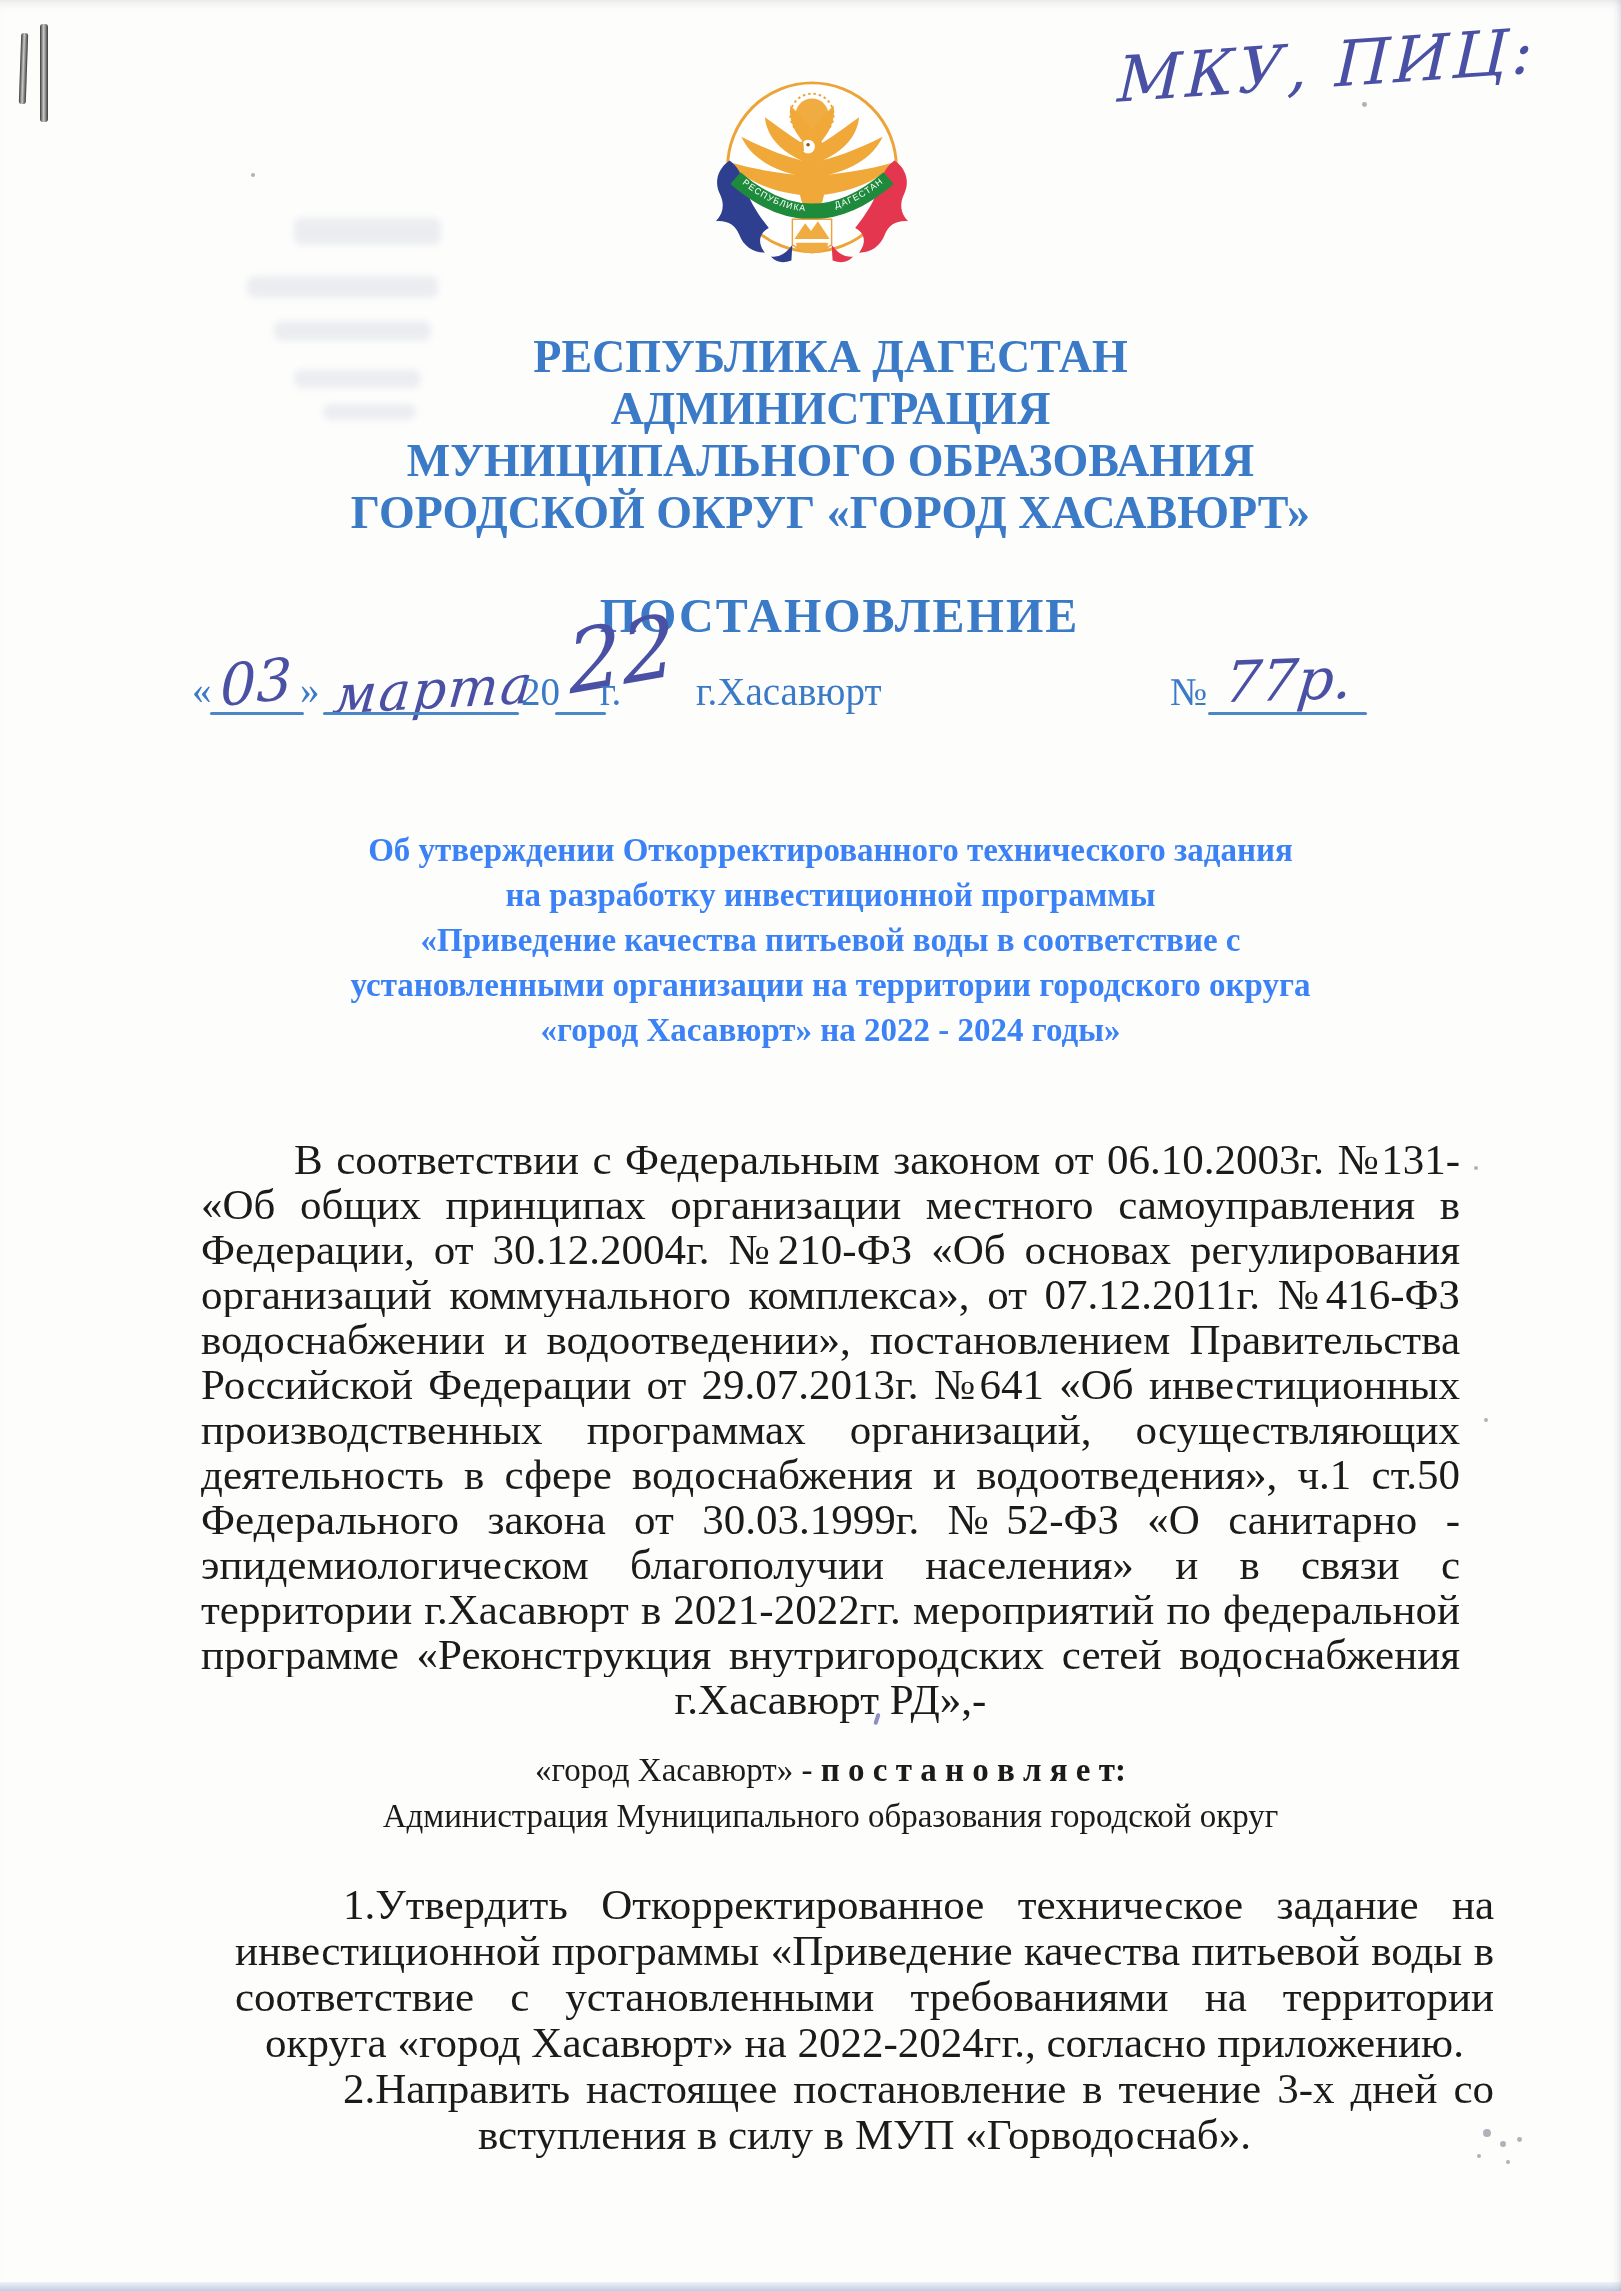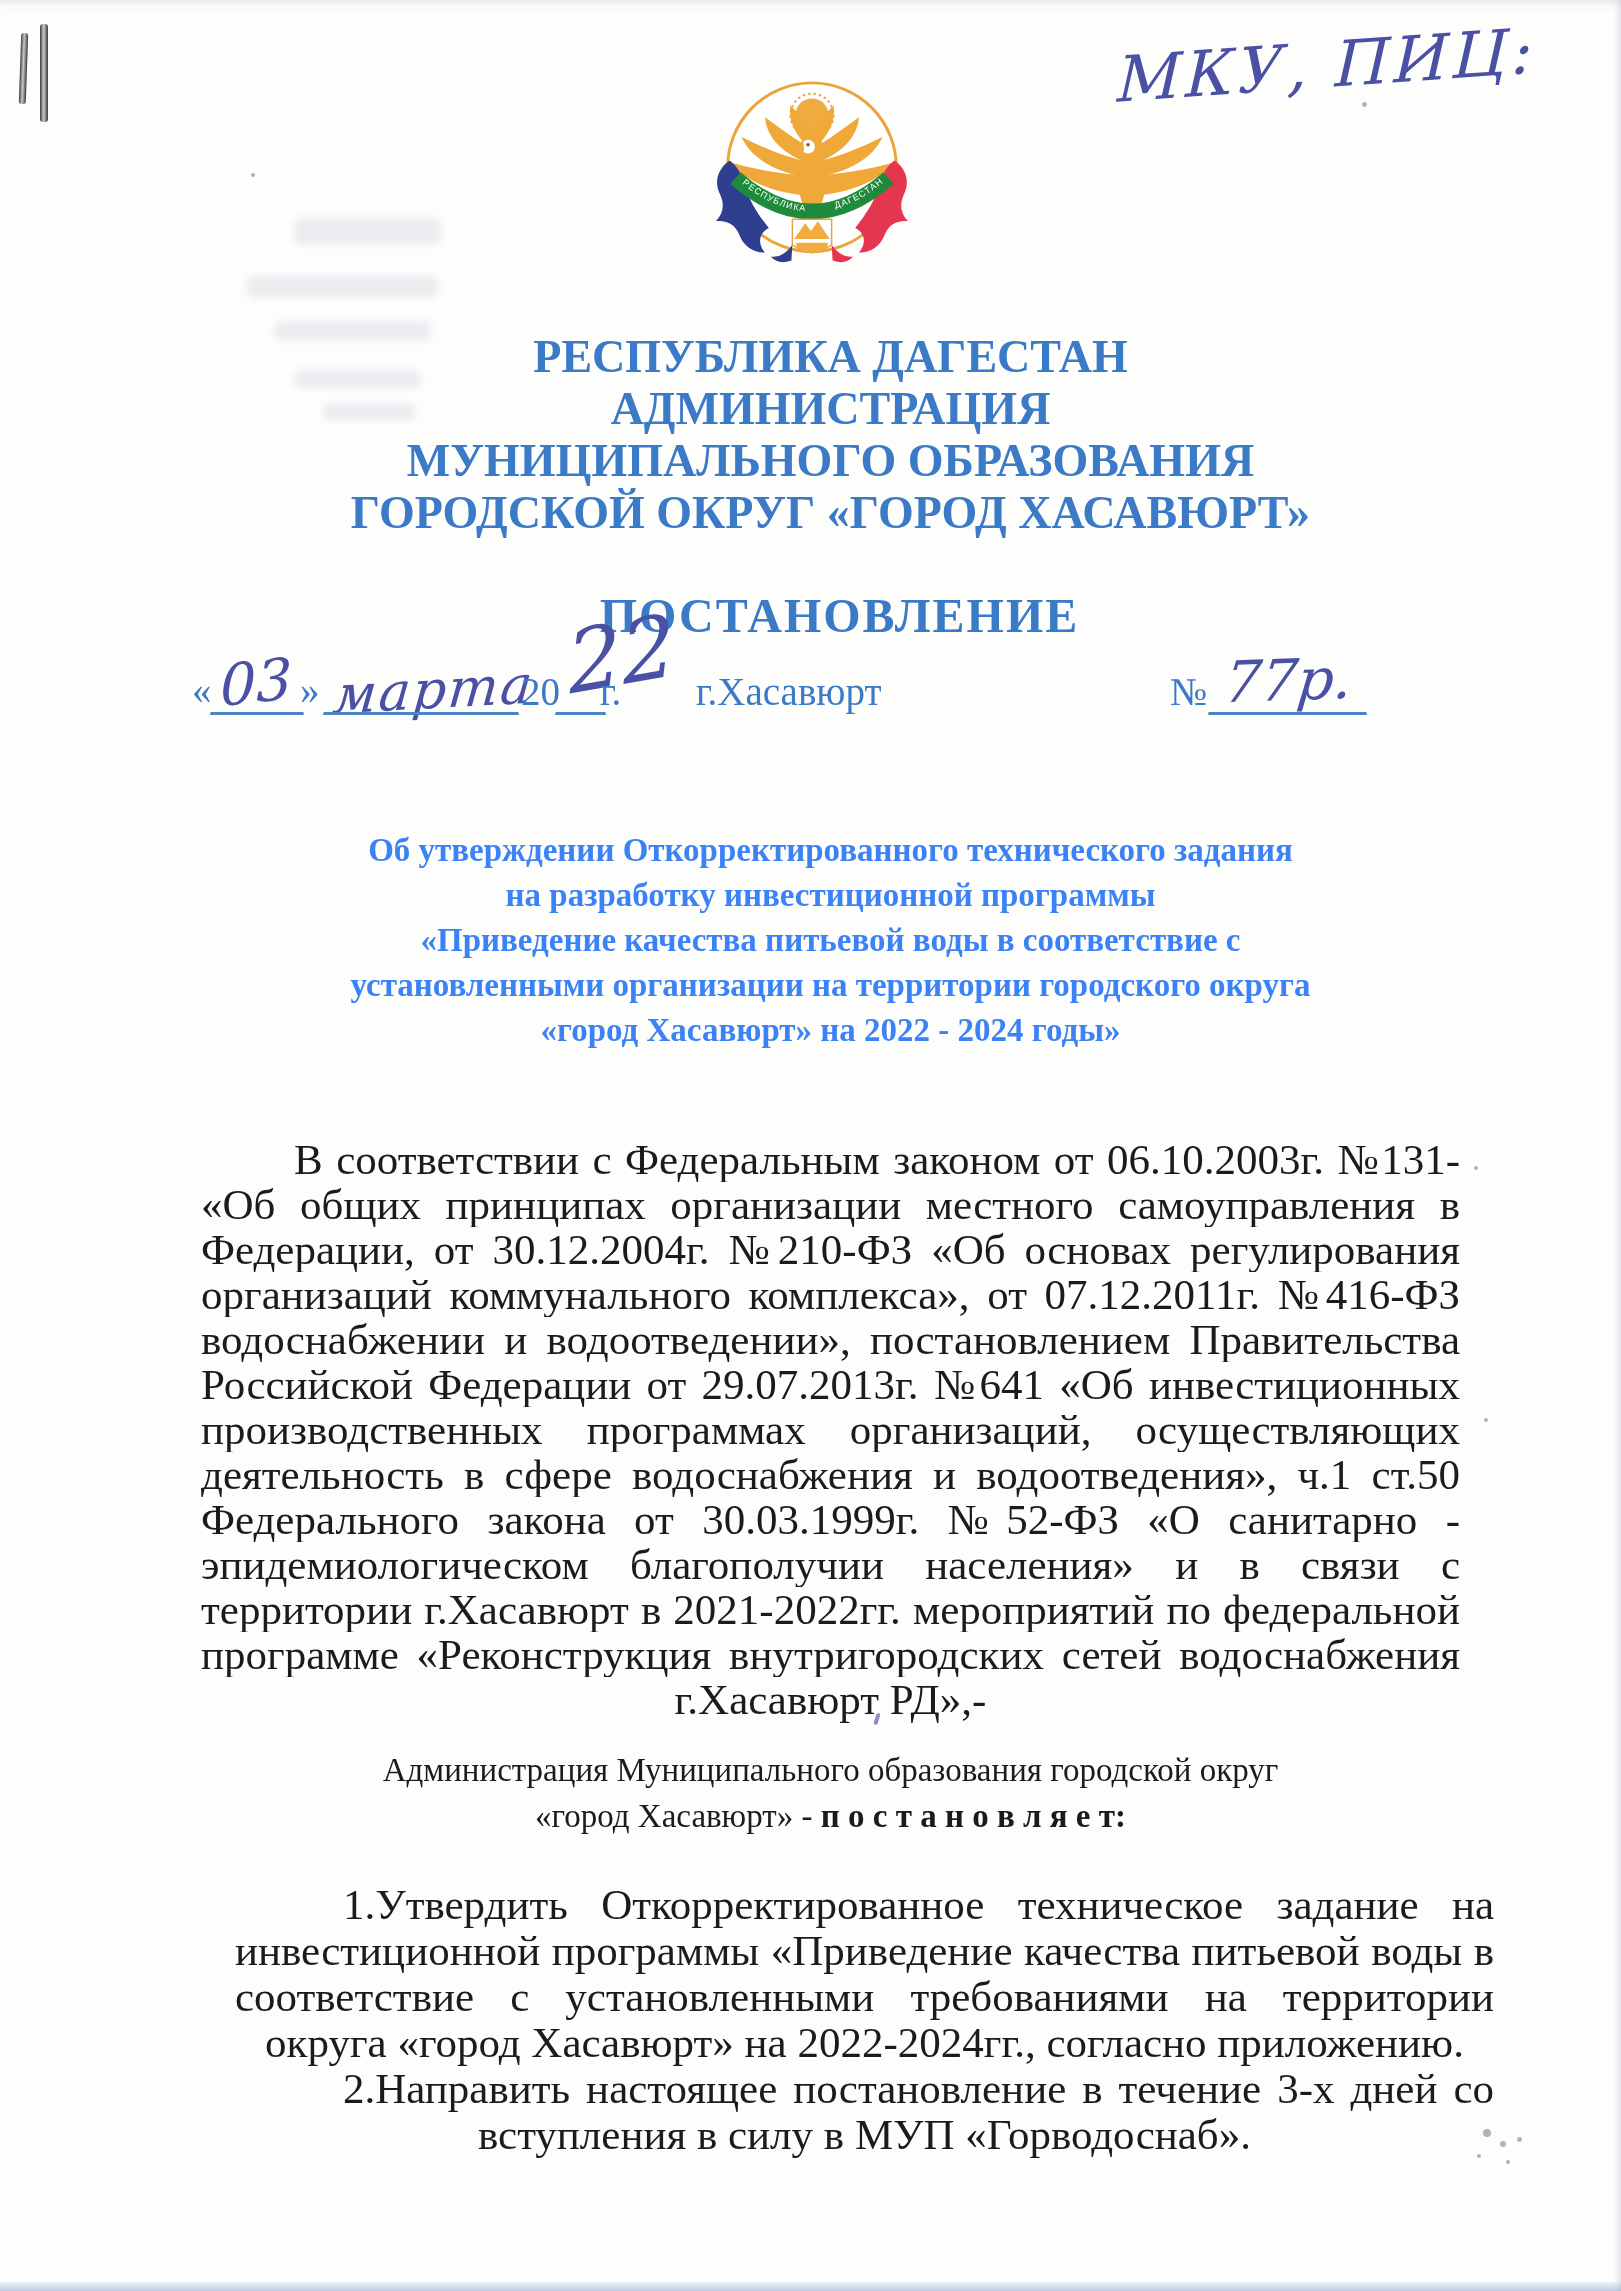--- a/index.html
+++ b/index.html
@@ -148,24 +148,24 @@
     <div class="jline">производственных программах организаций, осуществляющих</div>
     <div class="jline">деятельность в сфере водоснабжения и водоотведения», ч.1 ст.50</div>
     <div class="jline">Федерального закона от 30.03.1999г. №52-ФЗ «О санитарно -</div>
     <div class="jline">эпидемиологическом благополучии населения» и в связи с проведением на</div>
     <div class="jline">территории г.Хасавюрт в 2021-2022гг. мероприятий по федеральной</div>
     <div class="jline">программе «Реконструкция внутригородских сетей водоснабжения</div>
     <div class="leftline">г.Хасавюрт РД»,-</div>
   </div>
 
   <div class="col resolve">
-    <div>Администрация Муниципального образования городской округ</div>
     <div>
       <span>«город Хасавюрт» - </span><span class="verb">п о с т а н о в л я е т:</span>
     </div>
+    <div>Администрация Муниципального образования городской округ</div>
   </div>
 
   <div class="col items">
     <div class="jline ind2">1.Утвердить Откорректированное техническое задание на разработку</div>
     <div class="jline">инвестиционной программы «Приведение качества питьевой воды в</div>
     <div class="jline">соответствие с установленными требованиями на территории городского</div>
     <div class="leftline">округа «город Хасавюрт» на 2022-2024гг., согласно приложению.</div>
     <div class="jline ind2">2.Направить настоящее постановление в течение 3-х дней со дня</div>
     <div class="leftline">вступления в силу в МУП «Горводоснаб».</div>
   </div>

